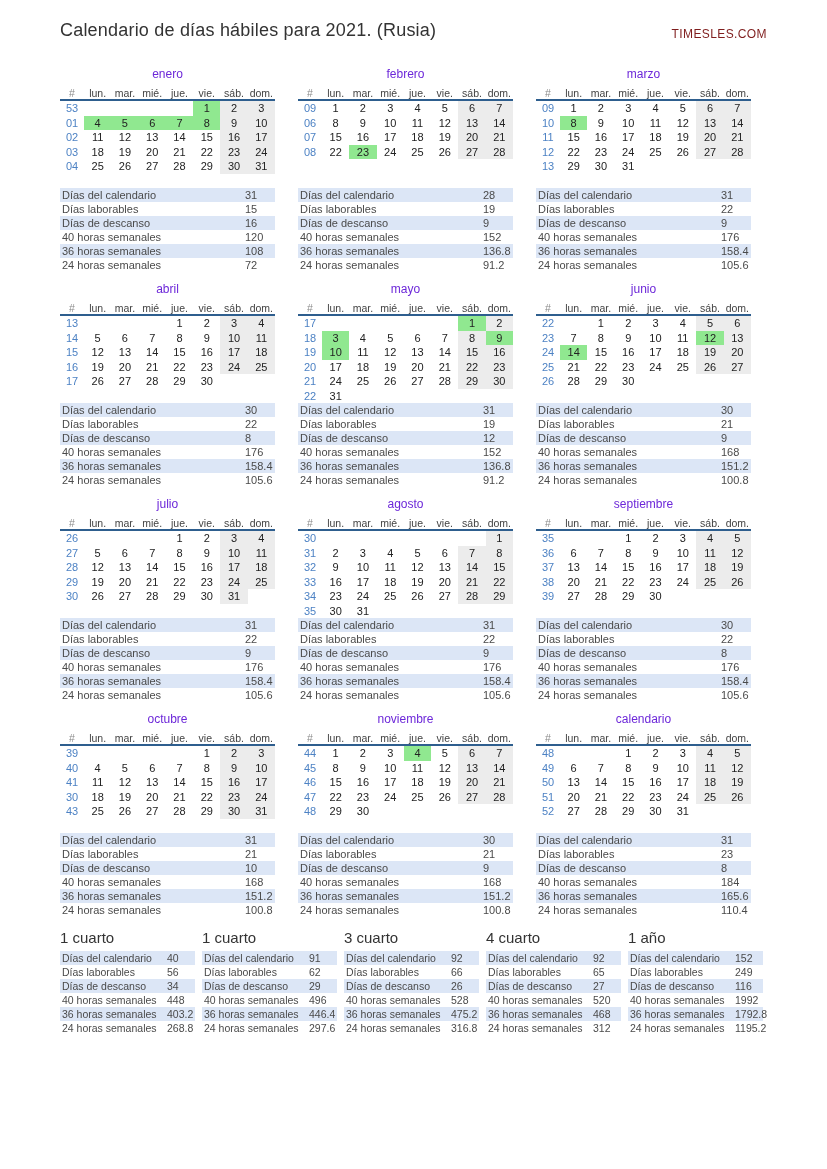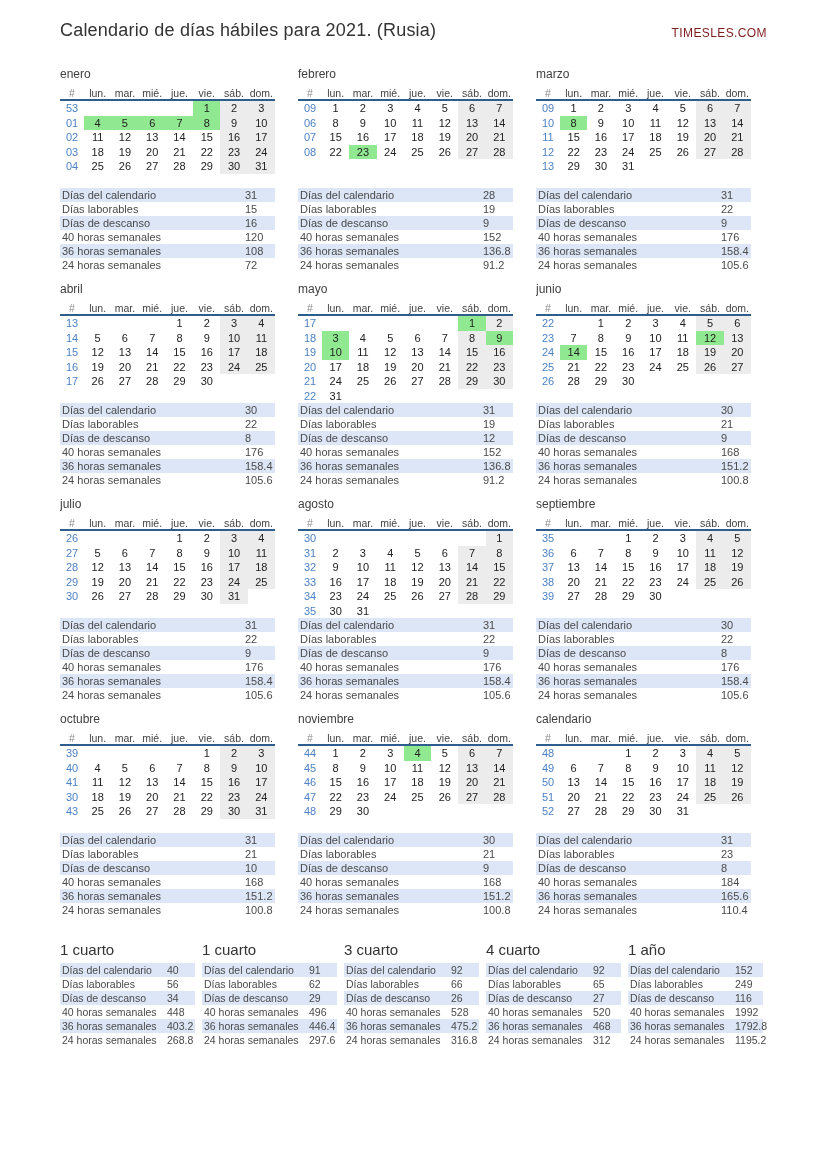--- a/index.html
+++ b/index.html
@@ -1,43 +1,43 @@
 <!DOCTYPE html>
 <html><head>
 <meta charset="utf-8">
 <style>
   * { margin:0; padding:0; box-sizing:border-box; }
   body { background:#fff; font-family:"Liberation Sans","DejaVu Sans",sans-serif; }
   .page { width:827px; height:1169px; background:#fff; padding:20px 60px 0 60px; position:relative; }
 
-  .hdr { display:flex; justify-content:space-between; align-items:center; margin-bottom:26px; }
+  .hdr { display:flex; justify-content:space-between; align-items:flex-end; margin-bottom:26px; }
   .hdr h1 { font-size:18px; font-weight:normal; color:#333; letter-spacing:0.2px; }
   .site { font-size:12px; color:#7f1d1d; text-decoration:none; letter-spacing:0.4px; margin-top:4px; cursor:pointer; }
 
   .months-grid { display:grid; grid-template-columns:repeat(3,215px); column-gap:23px; row-gap:10px; }
   .month-block { width:215px; }
   .cal-area { height:121px; overflow:hidden; }
-  .month-title { text-align:left; color:#404040; font-size:12px; line-height:14px; margin-bottom:5px; }
+  .month-title { text-align:center; color:#6d28d9; font-size:12px; line-height:14px; margin-bottom:5px; }
 
   table.cal { border-collapse:collapse; table-layout:fixed; width:215px; }
   table.cal th, table.cal td { text-align:center; font-weight:normal; padding:0; }
   table.cal th { font-size:10.5px; color:#424242; height:14px; border-bottom:2px solid #2e5e8e; }
   table.cal th.wk { color:#8a8a8a; }
   table.cal td { font-size:11px; color:#222; height:14.5px; line-height:14.5px; }
   table.cal td.wk { color:#4d82c4; }
   td.we { background:#ececec; }
   td.hol { background:#90e890; }
 
   .stats { width:100%; }
   .stat-row { display:flex; height:14px; line-height:14px; font-size:11px; color:#4a4a4a; }
   .stat-row:nth-child(odd) { background:#dce6f6; }
   .stat-row .lbl { flex:1; padding-left:2px; white-space:nowrap; overflow:hidden; }
   .stat-row .val { width:30px; white-space:nowrap; }
 
-  .summaries { display:grid; grid-template-columns:repeat(5,135px); column-gap:7px; margin-top:24px; }
+  .summaries { display:grid; grid-template-columns:repeat(5,135px); column-gap:7px; margin-top:12px; }
   .sum-block { width:135px; }
   .sum-title { font-size:15px; color:#333; margin-bottom:5px; }
   .sum-block .stat-row { font-size:10.5px; }
   .sum-block .stat-row .val { width:28px; }
 </style>
 </head>
 <body>
 
 <div class="page">
   <div class="hdr">

